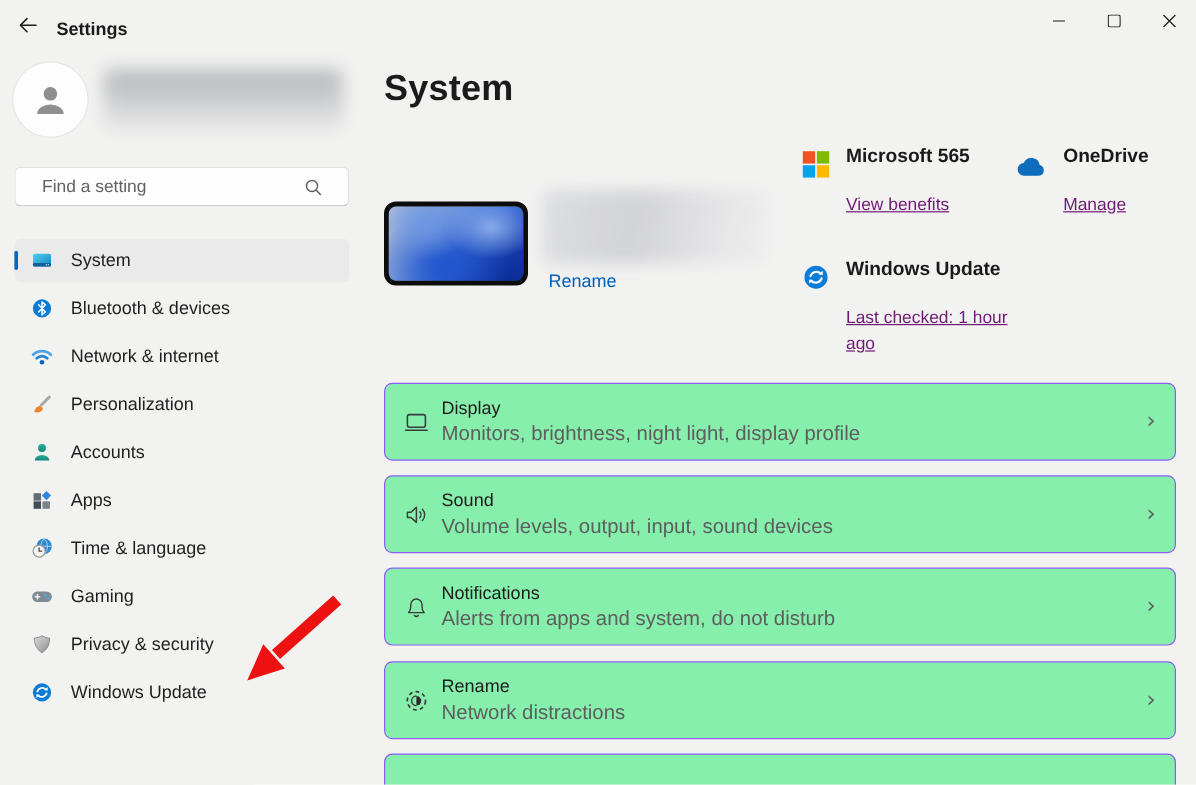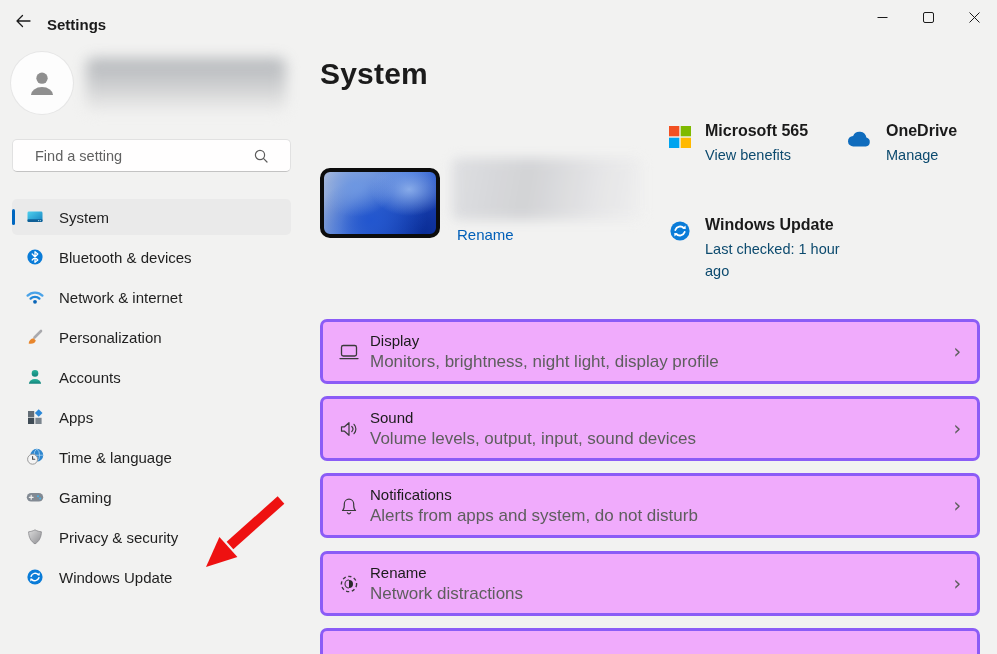--- a/index.html
+++ b/index.html
@@ -43,23 +43,23 @@
       radial-gradient(55px 38px at 76% 28%, rgba(140,175,235,.95), rgba(140,175,235,0) 70%),
       radial-gradient(60px 48px at 28% 22%, #6d97e2 0%, rgba(80,125,210,0) 65%),
       radial-gradient(80px 62px at 42% 78%, #2256cf 0%, rgba(25,65,185,0) 70%),
       radial-gradient(110px 85px at 88% 98%, #0a2d96 0%, rgba(10,40,140,0) 75%),
       linear-gradient(125deg,#b3c0da 0%,#85a2d8 25%,#4478e0 55%,#2a5ad0 75%,#1b3cae 100%); }
   .device-name-blur { position:absolute; left:452px; top:158px; width:190px; height:62px;
     background:linear-gradient(100deg,#dcdde0 0%,#cfd0d3 40%,#e4e4e6 75%,#efefef 100%); opacity:.9; filter:blur(6px); border-radius:6px; }
   .rename-link { position:absolute; left:457px; top:226px; font-size:15px; color:#005fb8; cursor:pointer;text-align:center; }
   .ql { position:absolute; display:flex; gap:13px; align-items:flex-start; cursor:pointer; }
   .ql-title { font-size:16px; font-weight:600; color:#1a1a1a; }
-  .ql-sub { font-size:14.5px; color:#0c4a6e; margin-top:4px; line-height:1.55; }
+  .ql-sub { font-size:14.5px; color:#701a75; margin-top:20px; line-height:1.55;text-decoration:underline; }
   .card { position:absolute; left:320px; width:660px; height:65px;
-    background:#f0abfc; border:3px solid #8b5cf6; border-radius:7px;
+    background:#86efac; border:1px solid #8b5cf6; border-radius:7px;
     display:flex; align-items:center; padding:0 16px 0 14px; cursor:pointer; }
   .card-icon { width:24px; height:24px; margin-right:9px; display:flex; }
   .card-text { display:flex; flex-direction:column; gap:3px; }
   .card-title { font-size:15px; color:#1b1b1b; }
   .card-sub { font-size:17px; color:#5e5e5e; }
   .chevron { margin-left:auto; color:#606060; font-size:19px; line-height:1; font-family:"DejaVu Sans",sans-serif; }
   .arrow-overlay { position:absolute; left:0; top:0; pointer-events:none; }
 </style>
 </head>
 <body>

